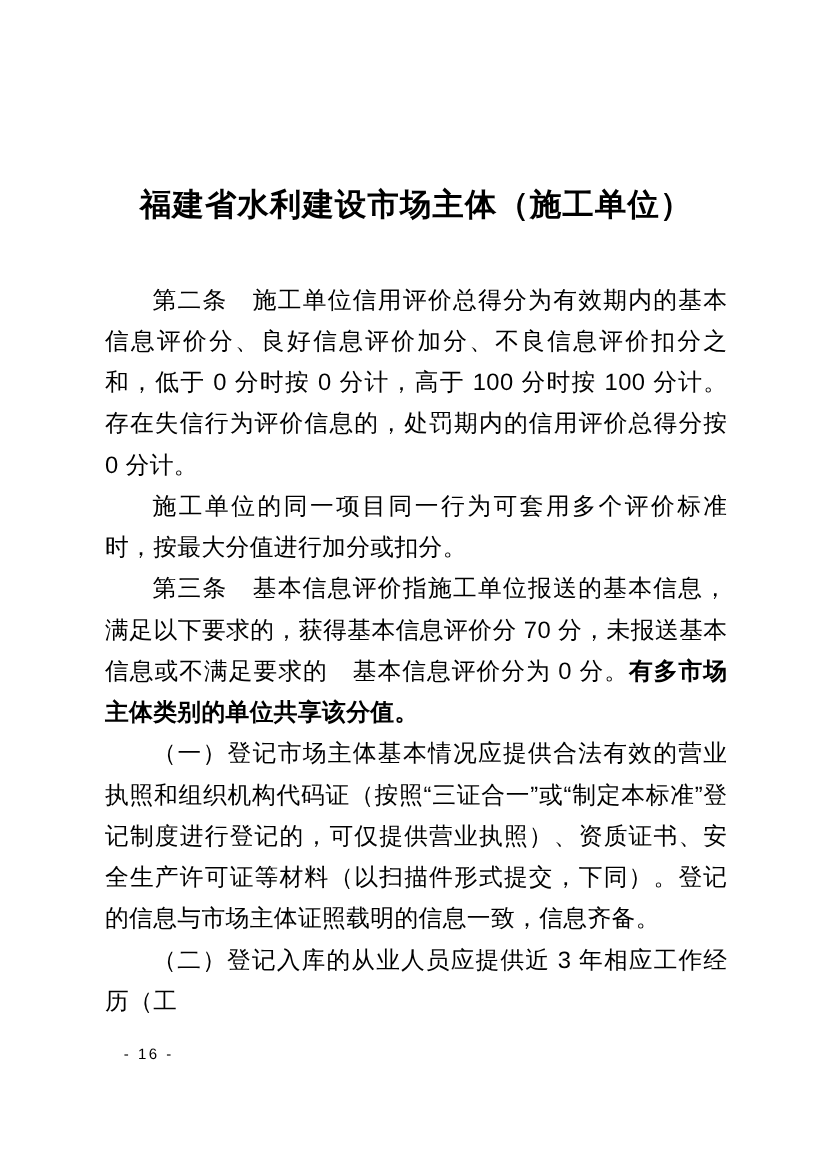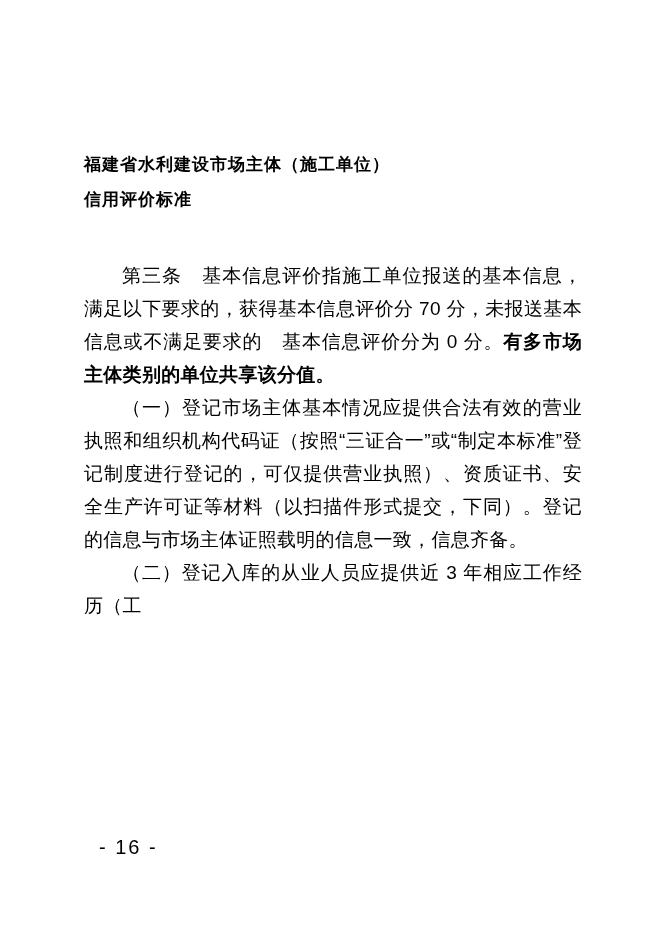--- a/index.html
+++ b/index.html
@@ -16,23 +16,23 @@
     font-family: "Liberation Sans", sans-serif;
     overflow: hidden;
   }
   .content {
     position: absolute;
     left: 84px;
     right: 80px;
     top: 147px;
   }
   .doc-title {
-    text-align: left;
+    text-align: center;
     font-weight: bold;
-    font-size: 17px;
+    font-size: 25px;
     line-height: 35px;
     letter-spacing: 1px;
   }
   .body-text {
     margin-top: 42px;
     font-size: 19px;
     line-height: 33px;
     letter-spacing: 0.3px;
     text-align: justify;
   }
@@ -40,36 +40,37 @@
     margin: 0;
     text-indent: 2em;
   }
   .bold {
     font-weight: bold;
   }
   .footer {
     position: absolute;
     left: 99px;
     top: 836px;
-    font-size: 20px;
+    font-size: 12px;
     letter-spacing: 2px;
   }
 </style>
 </head>
 <body>
 
 <div class="page">
   <div class="content">
 
     <div class="doc-title">
       <div>福建省水利建设市场主体（施工单位）</div>
-      <div>信用评价标准</div>
     </div>
 
     <div class="body-text">
+      <p class="para"><span>第二条　施工单位信用评价总得分为有效期内的基本信息评价分、良好信息评价加分、不良信息评价扣分之和，低于 0 分时按 0 分计，高于 100 分时按 100 分计。存在失信行为评价信息的，处罚期内的信用评价总得分按 0 分计。</span></p>
+      <p class="para"><span>施工单位的同一项目同一行为可套用多个评价标准时，按最大分值进行加分或扣分。</span></p>
       <p class="para"><span>第三条　基本信息评价指施工单位报送的基本信息，满足以下要求的，获得基本信息评价分 70 分，未报送基本信息或不满足要求的　基本信息评价分为 0 分。</span><span class="bold">有多市场主体类别的单位共享该分值。</span></p>
       <p class="para"><span>（一）登记市场主体基本情况应提供合法有效的营业执照和组织机构代码证（按照“三证合一”或“制定本标准”登记制度进行登记的，可仅提供营业执照）、资质证书、安全生产许可证等材料（以扫描件形式提交，下同）。登记的信息与市场主体证照载明的信息一致，信息齐备。</span></p>
       <p class="para"><span>（二）登记入库的从业人员应提供近 3 年相应工作经历（工</span></p>
     </div>
 
   </div>
 
   <div class="footer">- 16 -</div>
 </div>
 

